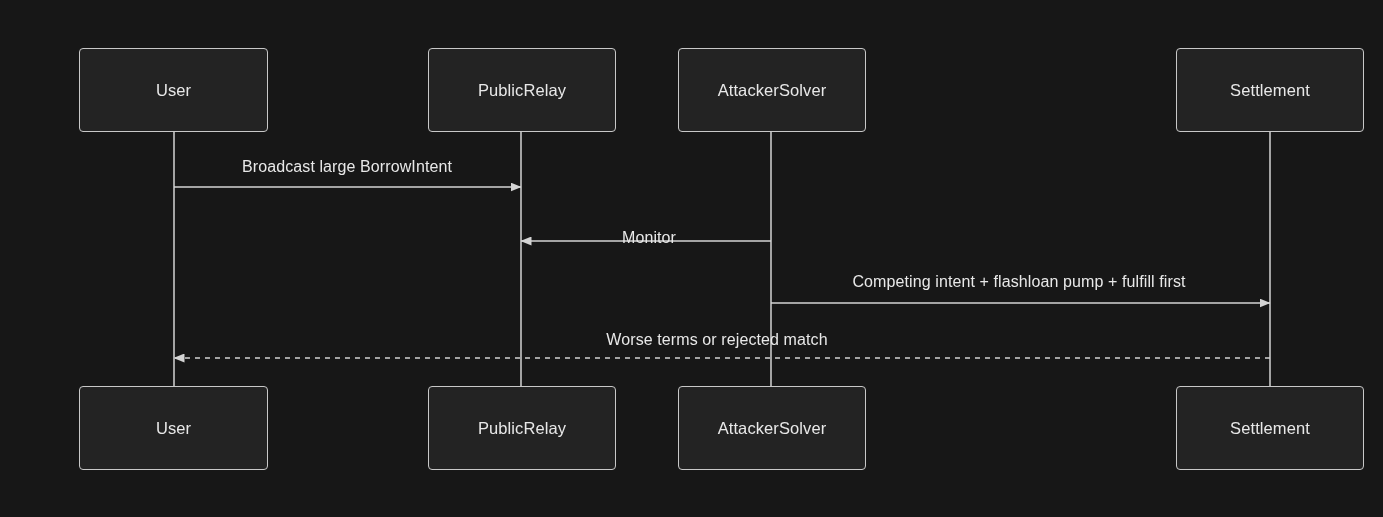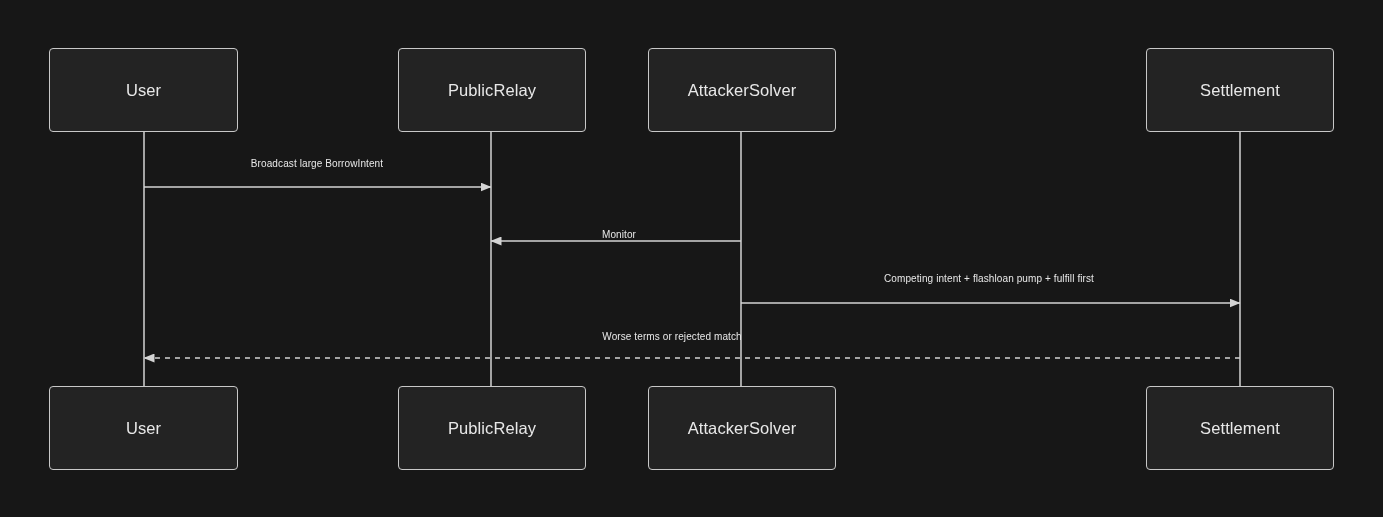--- a/index.html
+++ b/index.html
@@ -11,20 +11,21 @@
     width: 1383px;
     height: 517px;
     overflow: hidden;
     font-family: "Liberation Sans", sans-serif;
   }
   #diagram {
     position: relative;
     width: 1100px;
     height: 517px;
     background: #171717;
+    margin-left: 30px;
   }
   .svg-layer {
     position: absolute;
     inset: 0;
     width: 1383px;
     height: 517px;
   }
   .actor-box {
     position: absolute;
     box-sizing: border-box;
@@ -38,21 +39,21 @@
   .actor-label {
     color: #e8e8e8;
     font-size: 16.5px;
     font-family: "Liberation Sans", sans-serif;
     letter-spacing: 0.1px;
     white-space: nowrap;
   }
   .msg-label {
     position: absolute;
     color: #e8e8e8;
-    font-size: 10px;
+    font-size: 16px;
     font-family: "Liberation Sans", sans-serif;
     white-space: nowrap;
     transform: translateX(-50%);
     letter-spacing: 0.1px;
   }
 </style>
 </head>
 <body>
 
 <div id="diagram">
@@ -104,16 +105,16 @@
       </div>
       <div class="actor-box" style="left: 1146px; top: 386px; width: 188px; height: 84px;">
         <span class="actor-label">Settlement</span>
       </div>
     </div>
 
   <div id="message-labels">
       <div class="msg-label" style="left: 317px; top: 158px;">Broadcast large BorrowIntent</div>
       <div class="msg-label" style="left: 619px; top: 229px;">Monitor</div>
       <div class="msg-label" style="left: 989px; top: 273px;">Competing intent + flashloan pump + fulfill first</div>
-      <div class="msg-label" style="left: 672px; top: 331px;">Worse terms or rejected match</div>
+      <div class="msg-label" style="left: 687px; top: 331px;">Worse terms or rejected match</div>
     </div>
 
 </div>
 
 </body></html>

